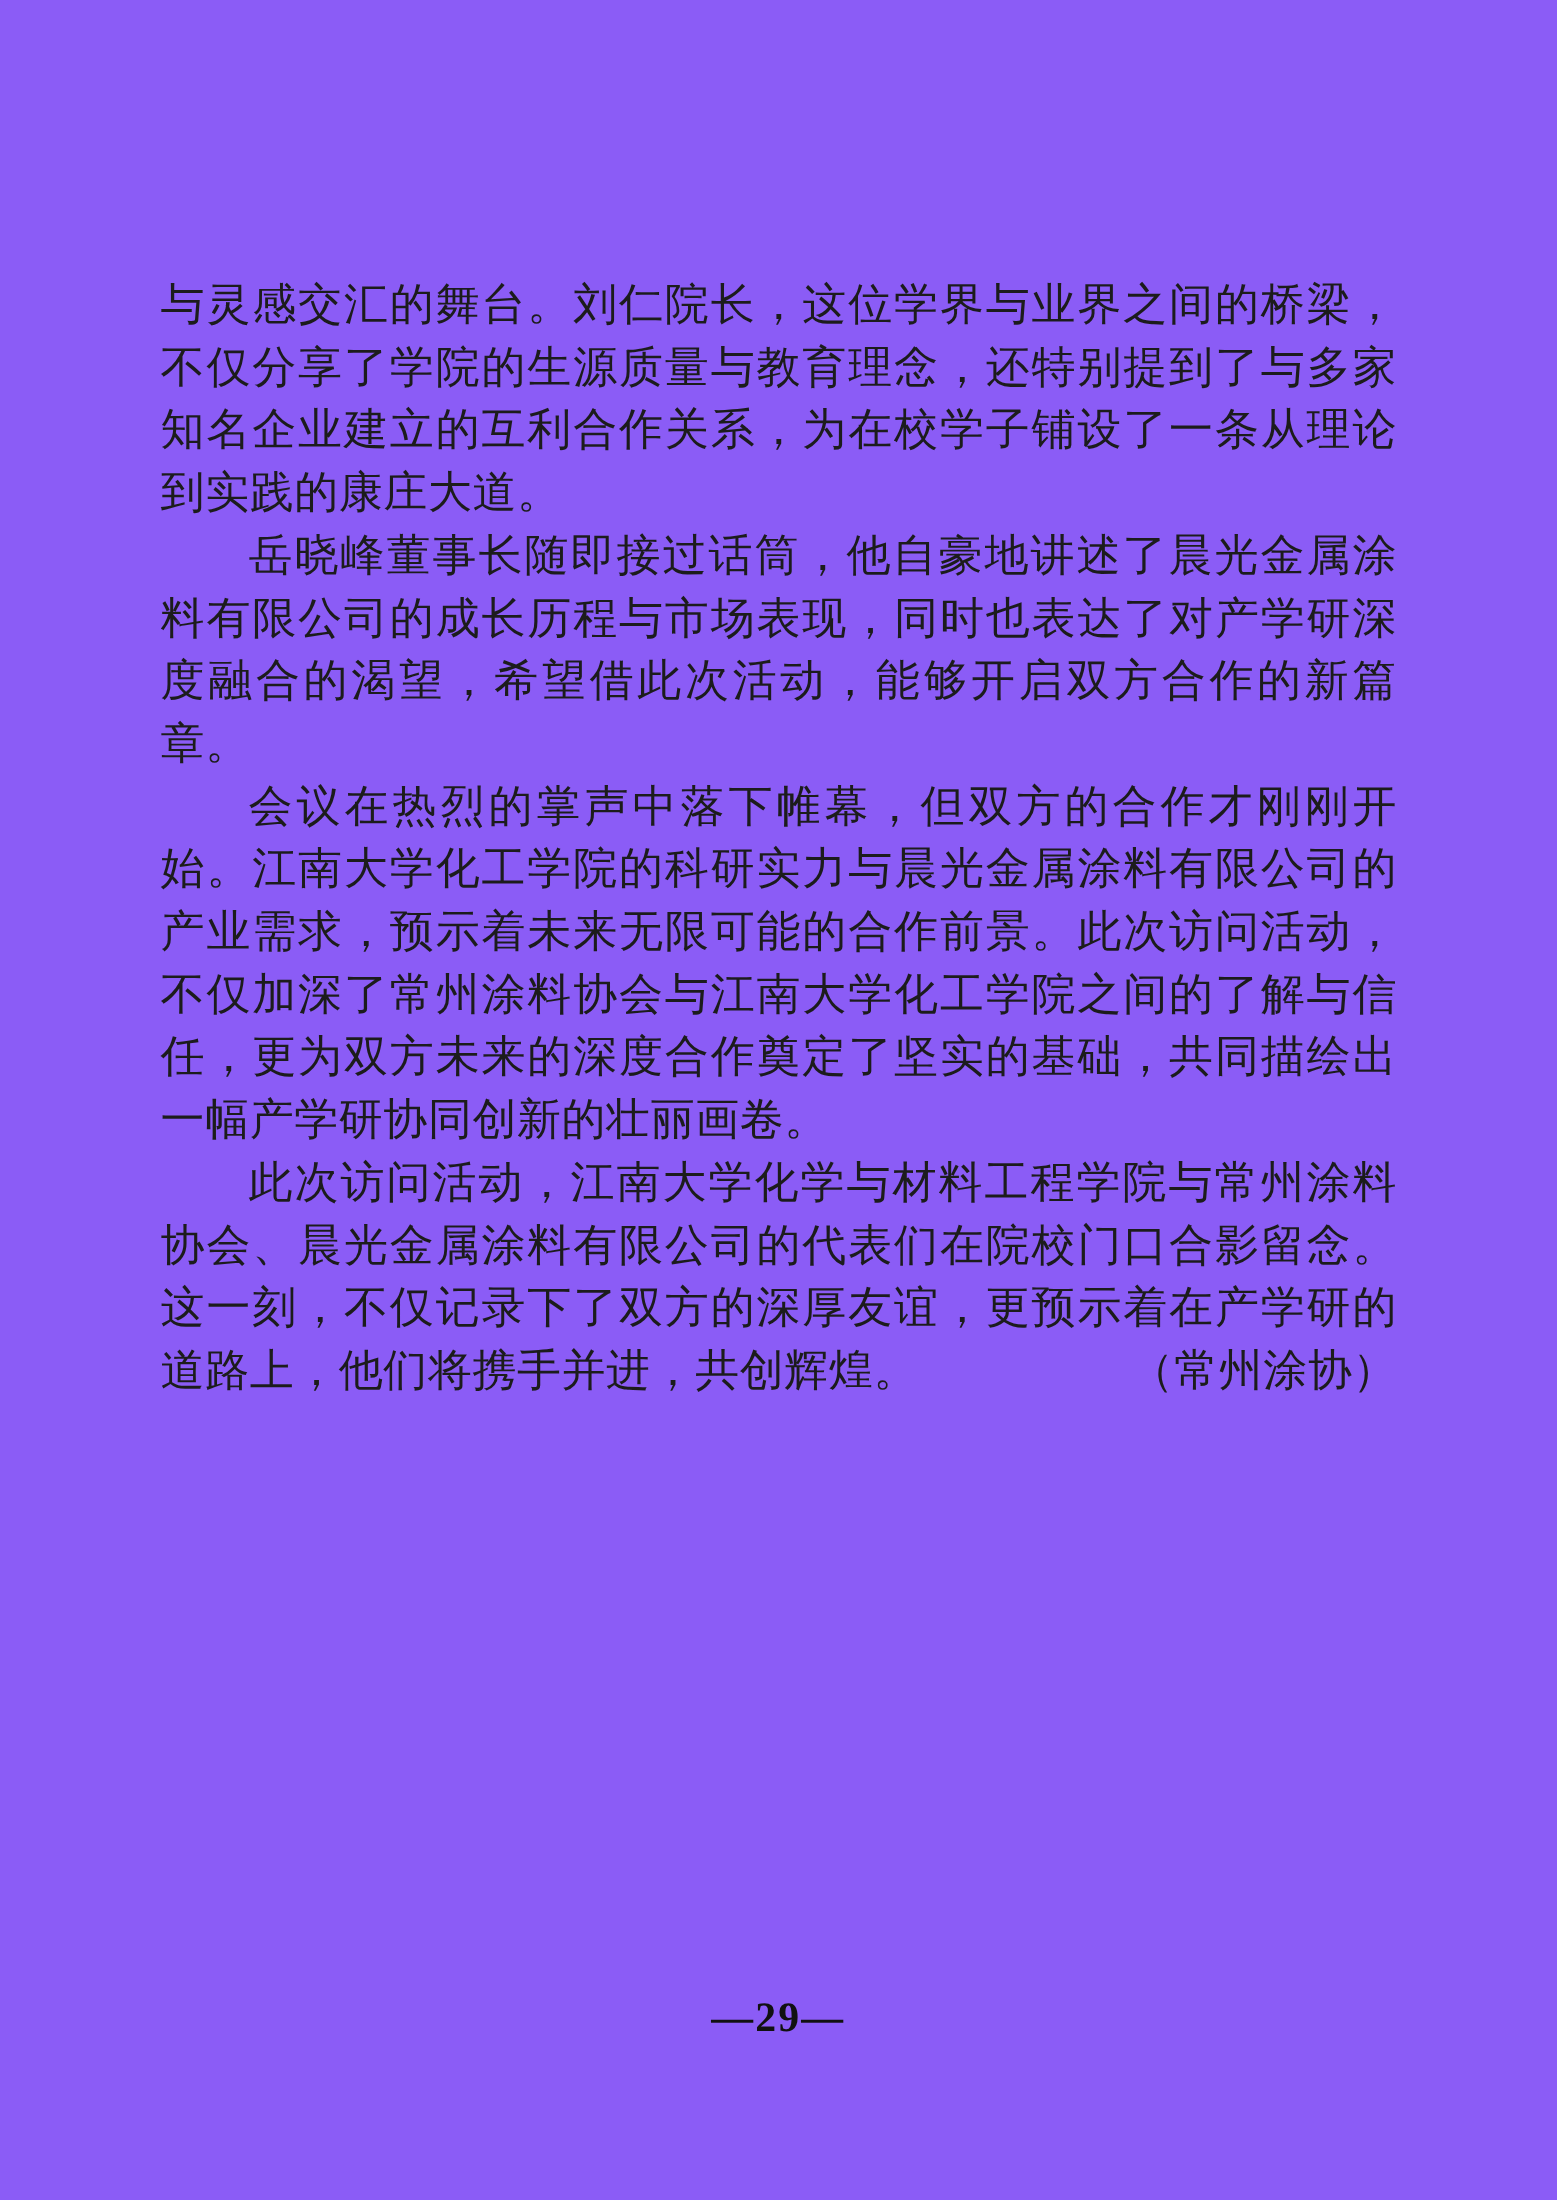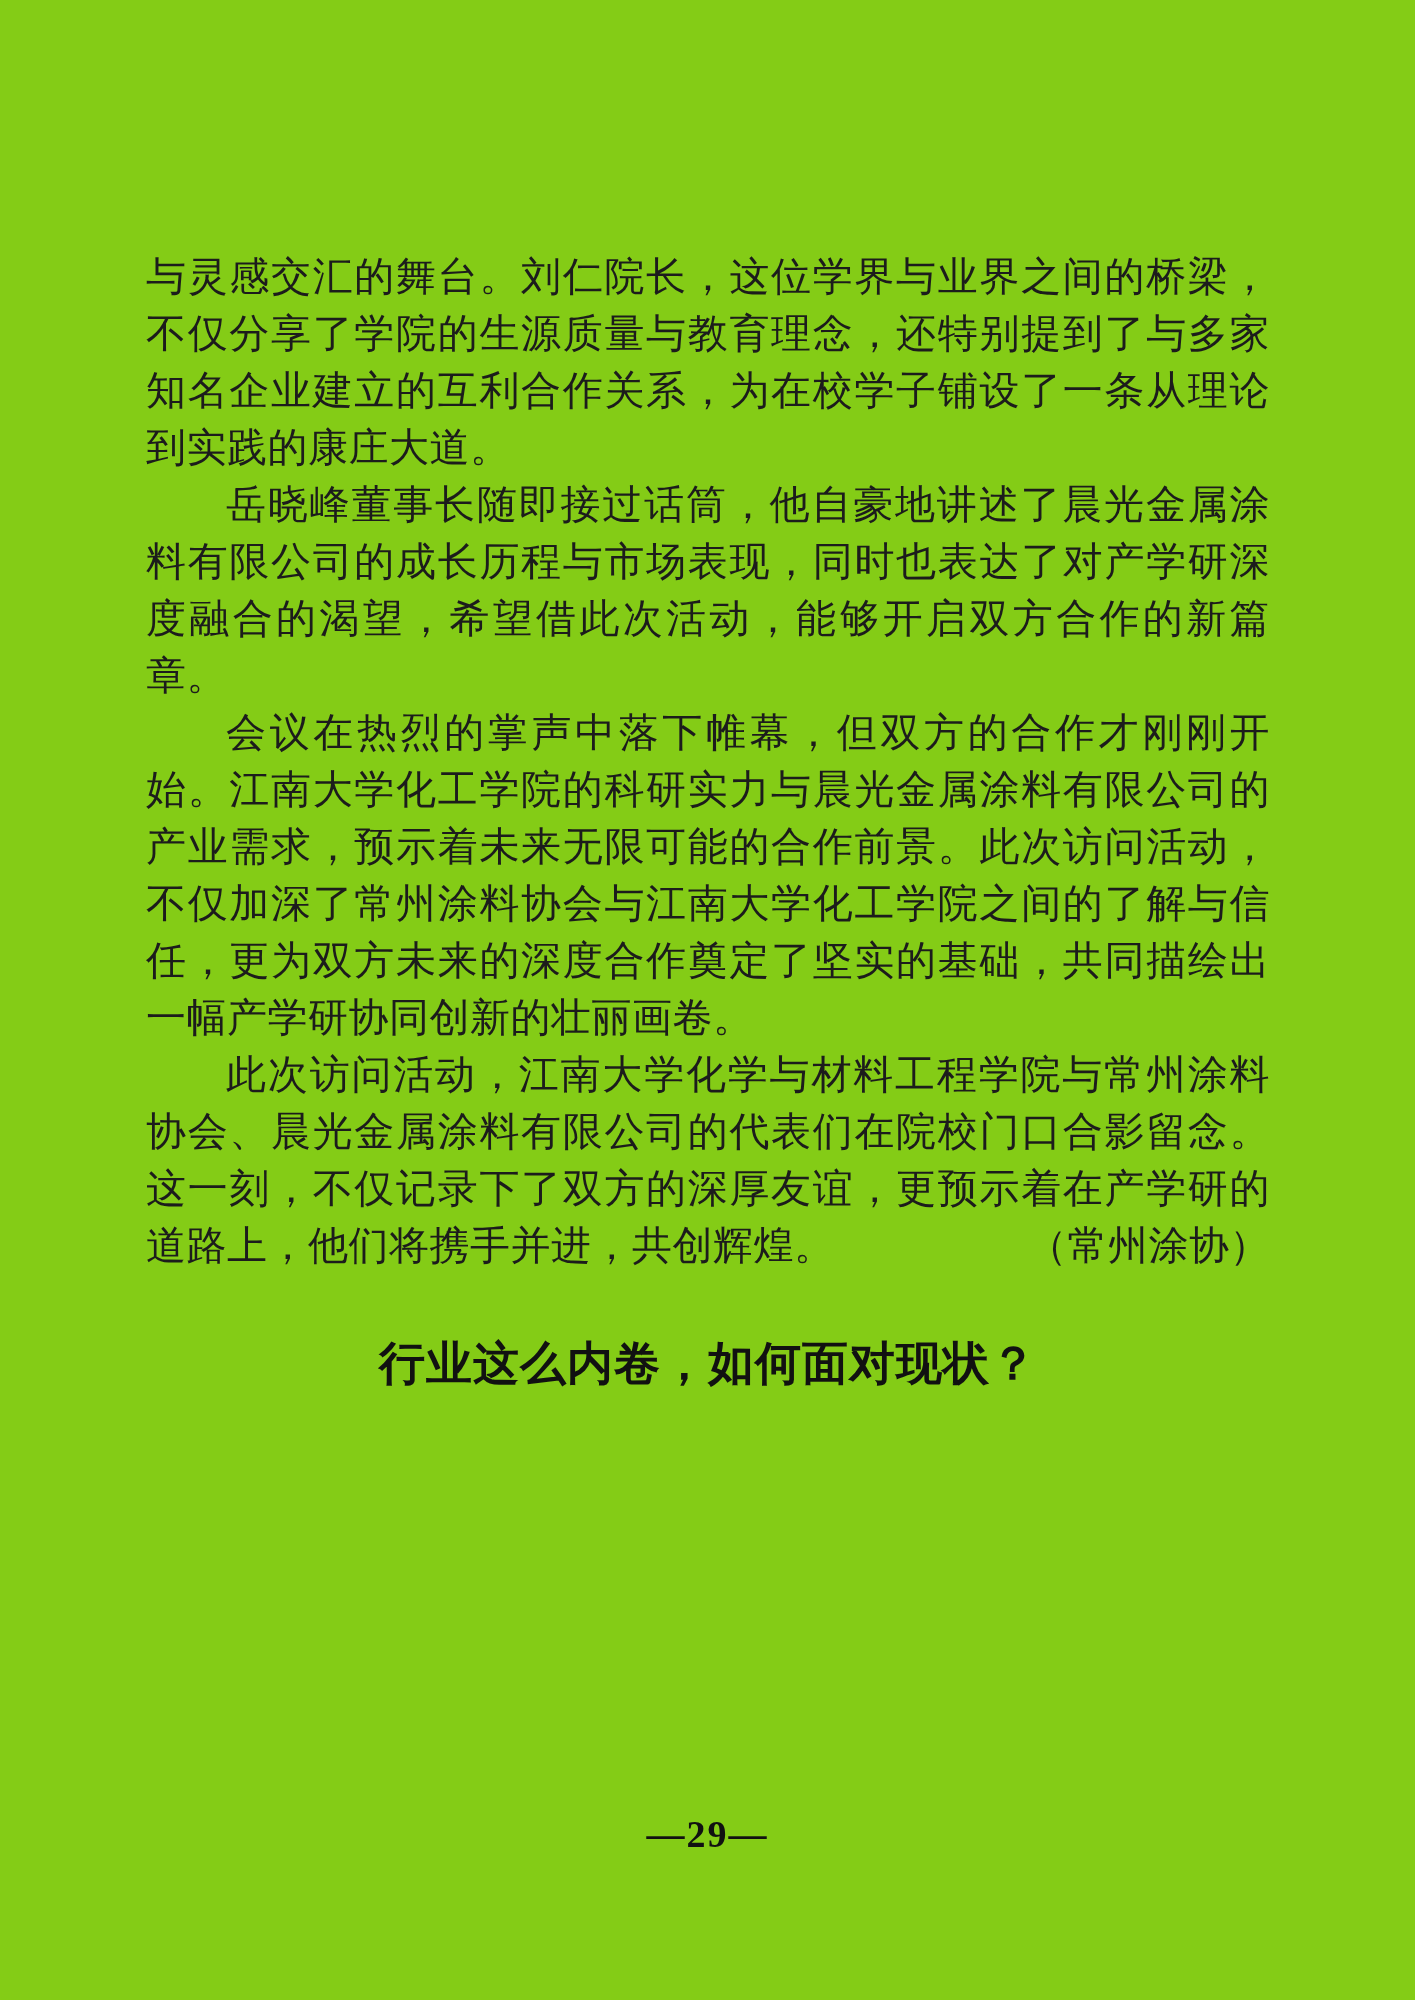--- a/index.html
+++ b/index.html
@@ -5,21 +5,21 @@
   html, body {
     margin: 0;
     padding: 0;
     background: #e8e8e8;
   }
   .page {
     position: relative;
     width: 1415px;
     height: 2000px;
     margin: 0 auto;
-    background: #84cc16;
+    background: #8b5cf6;
     font-family: "Liberation Serif", "DejaVu Serif", serif;
     color: #1c1c1c;
     overflow: hidden;
   }
   .content {
     position: absolute;
     left: 146px;
     top: 248px;
     width: 1124px;
   }
@@ -70,19 +70,18 @@
     <p class="body-para indent">岳晓峰董事长随即接过话筒，他自豪地讲述了晨光金属涂料有限公司的成长历程与市场表现，同时也表达了对产学研深度融合的渴望，希望借此次活动，能够开启双方合作的新篇章。</p>
 
 
     <p class="body-para indent">会议在热烈的掌声中落下帷幕，但双方的合作才刚刚开始。江南大学化工学院的科研实力与晨光金属涂料有限公司的产业需求，预示着未来无限可能的合作前景。此次访问活动，不仅加深了常州涂料协会与江南大学化工学院之间的了解与信任，更为双方未来的深度合作奠定了坚实的基础，共同描绘出一幅产学研协同创新的壮丽画卷。</p>
 
     <p class="body-para indent">
       <span>此次访问活动，江南大学化学与材料工程学院与常州涂料协会、晨光金属涂料有限公司的代表们在院校门口合影留念。这一刻，不仅记录下了双方的深厚友谊，更预示着在产学研的道路上，他们将携手并进，共创辉煌。</span>
       <span class="attribution">（常州涂协）</span>
     </p>
 
-    <h2 class="section-title">行业这么内卷，如何面对现状？</h2>
 
 
   </div>
 
   <div class="page-number">—29—</div>
 </div>
 
 </body></html>

